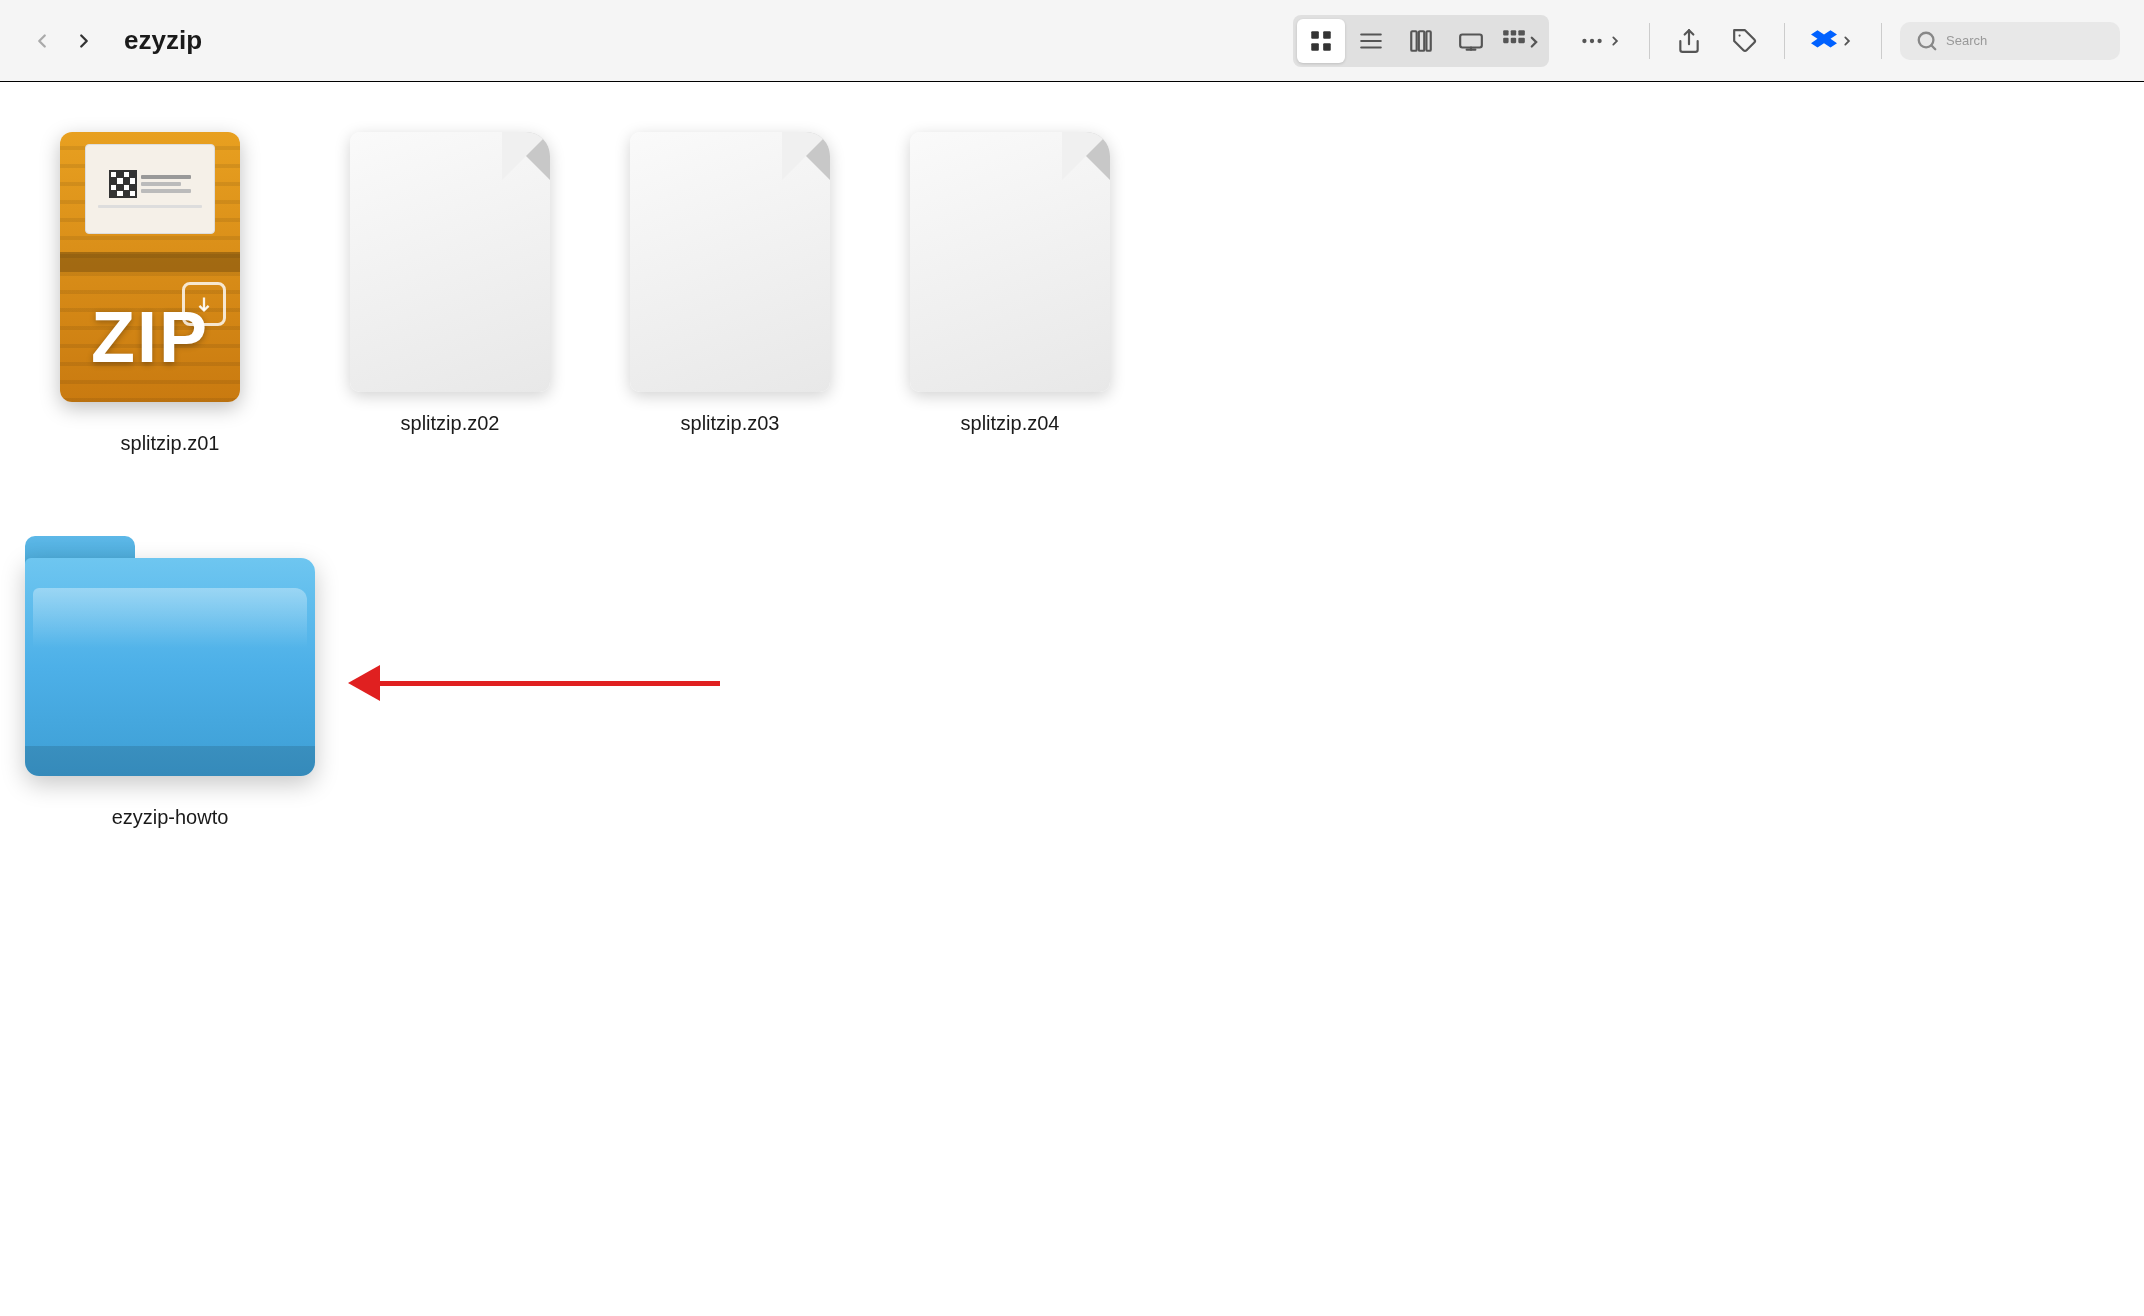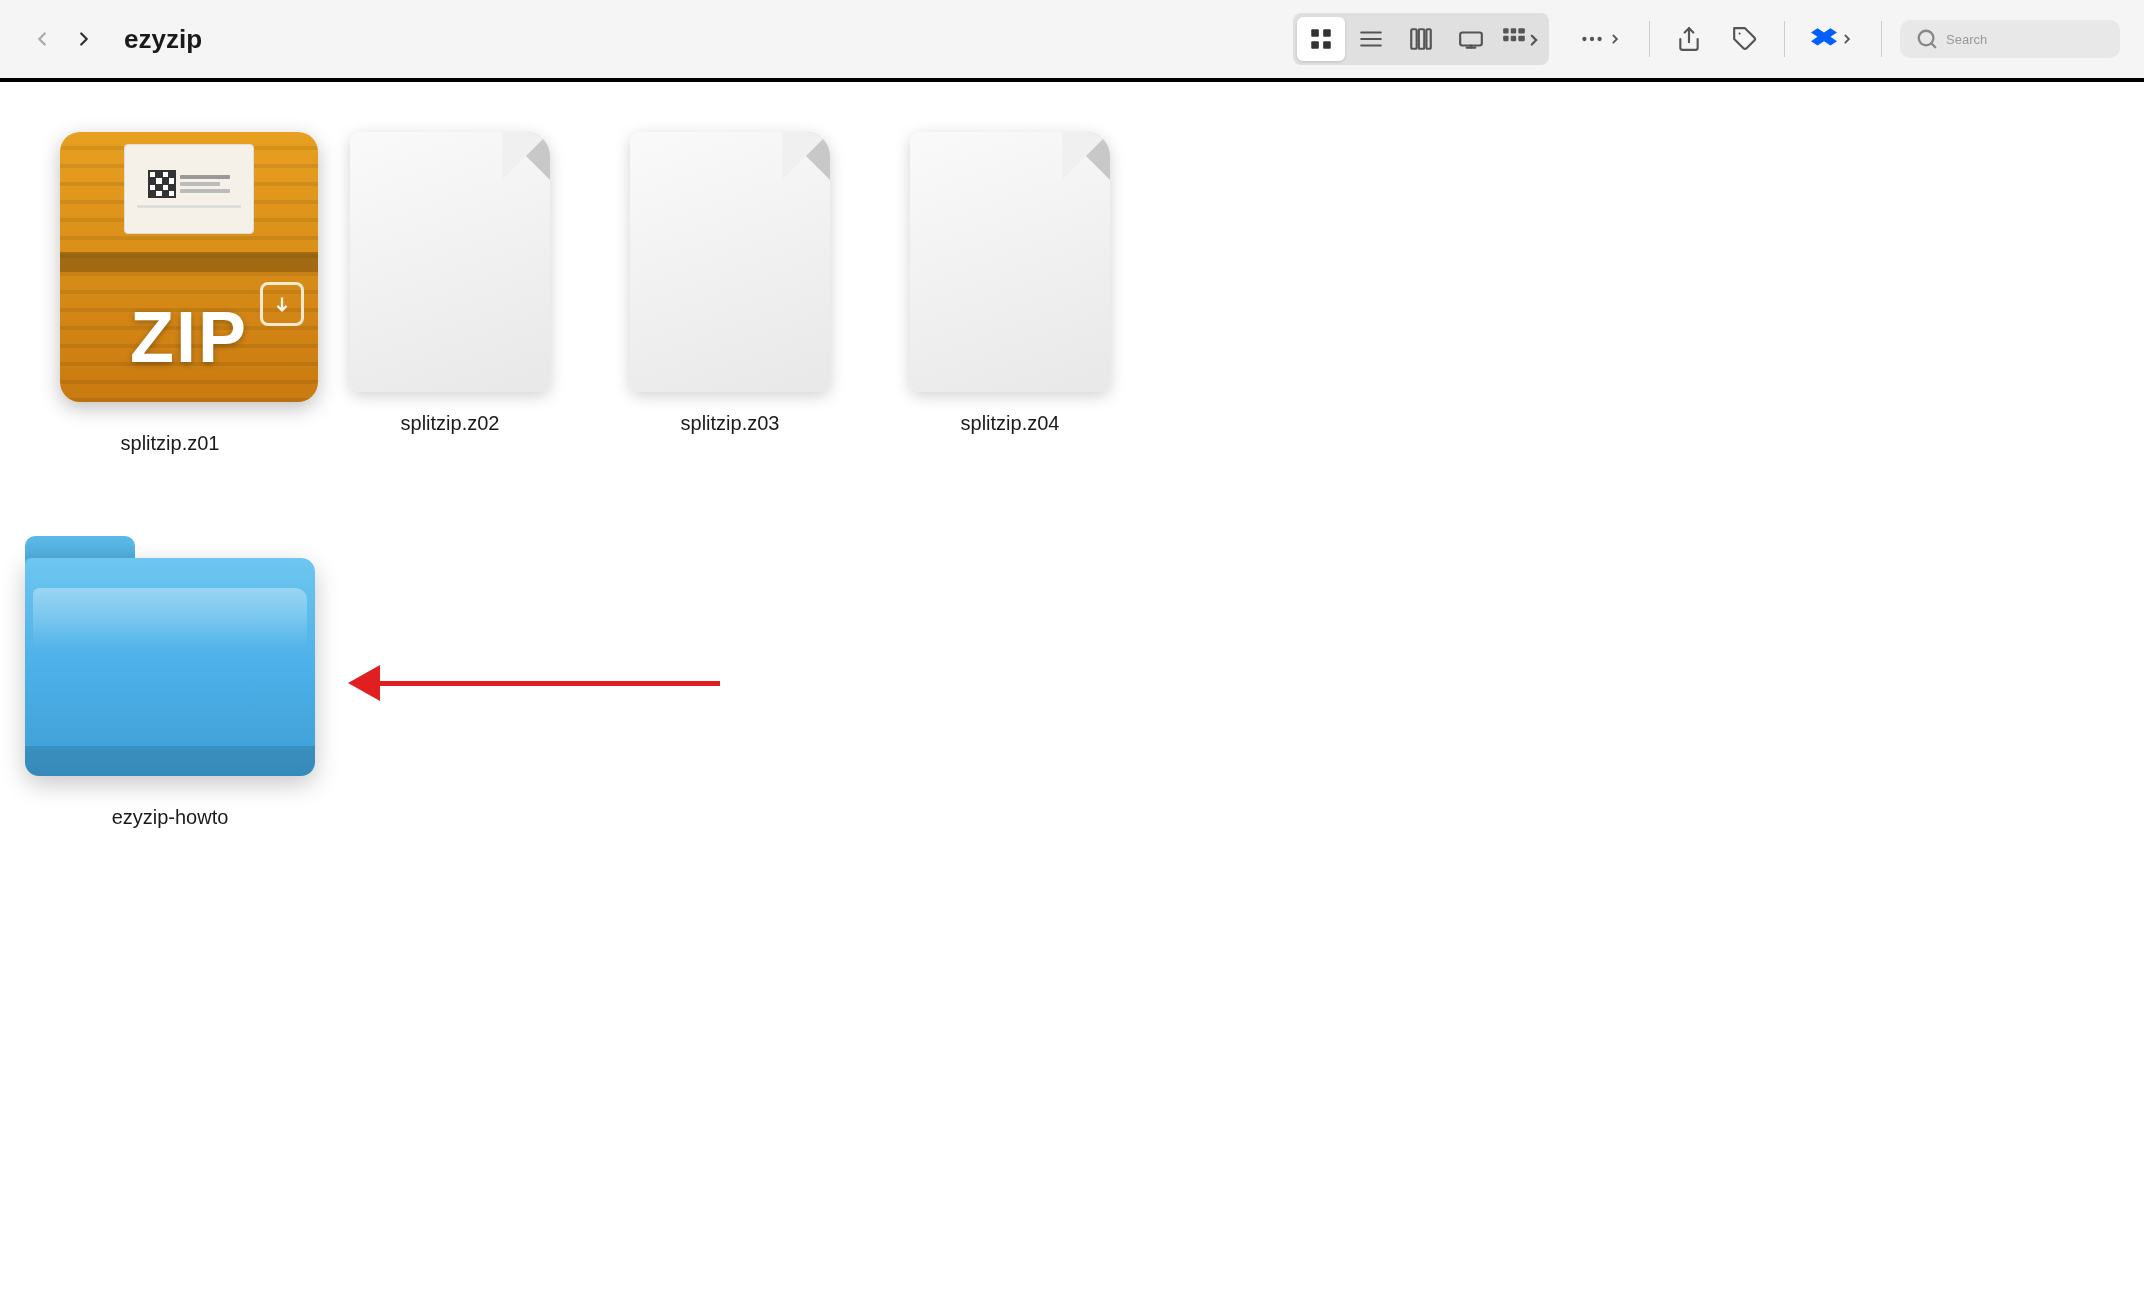--- a/index.html
+++ b/index.html
@@ -12,21 +12,21 @@
       overflow: hidden;
     }
 
     
     .toolbar {
       display: flex;
       align-items: center;
       height: 82px;
       padding: 0 24px;
       background: #f5f5f5;
-      border-bottom: 4px solid #000000;
+      border-bottom: 1px solid #000000;
       gap: 14px;
     }
 
     .nav-buttons {
       display: flex;
       gap: 6px;
       align-items: center;
       margin-right: 8px;
     }
 
@@ -150,23 +150,23 @@
     }
 
     
     .zip-icon {
       width: 220px;
       height: 280px;
       position: relative;
     }
 
     .zip-icon-body {
-      width: 258px;
+      width: 180px;
       height: 270px;
-      border-radius: 20px;
+      border-radius: 12px;
       background: linear-gradient(180deg, #e8a020 0%, #c97a10 100%);
       position: relative;
       overflow: hidden;
       display: flex;
       flex-direction: column;
       box-shadow: 0 6px 20px rgba(0,0,0,0.25);
     }
 
     .zip-top-section {
       height: 120px;

